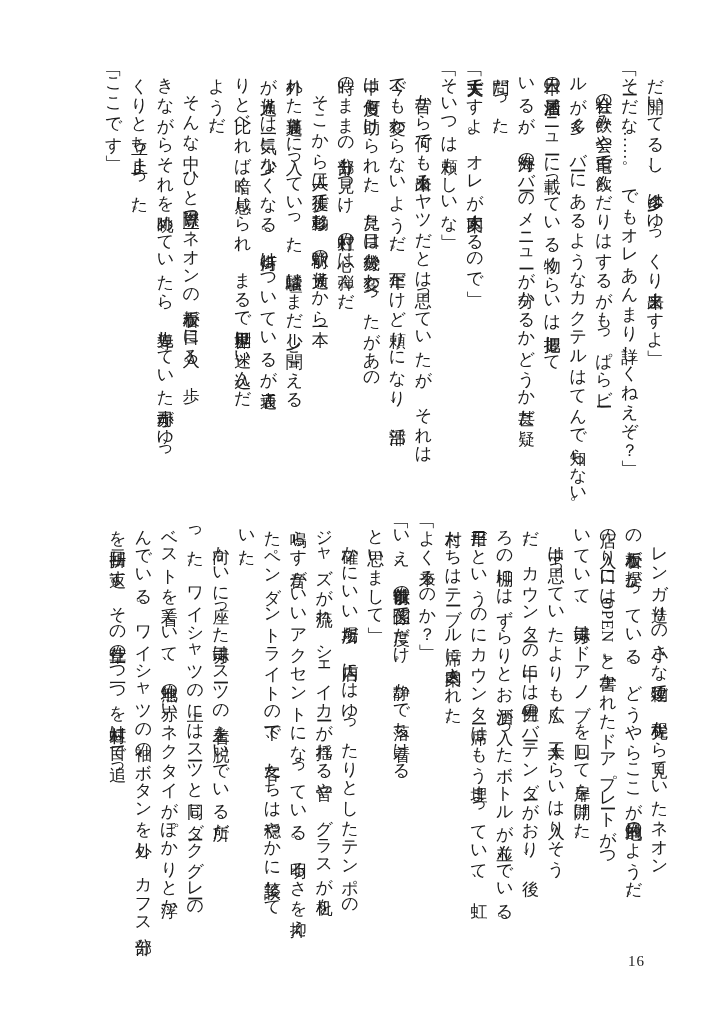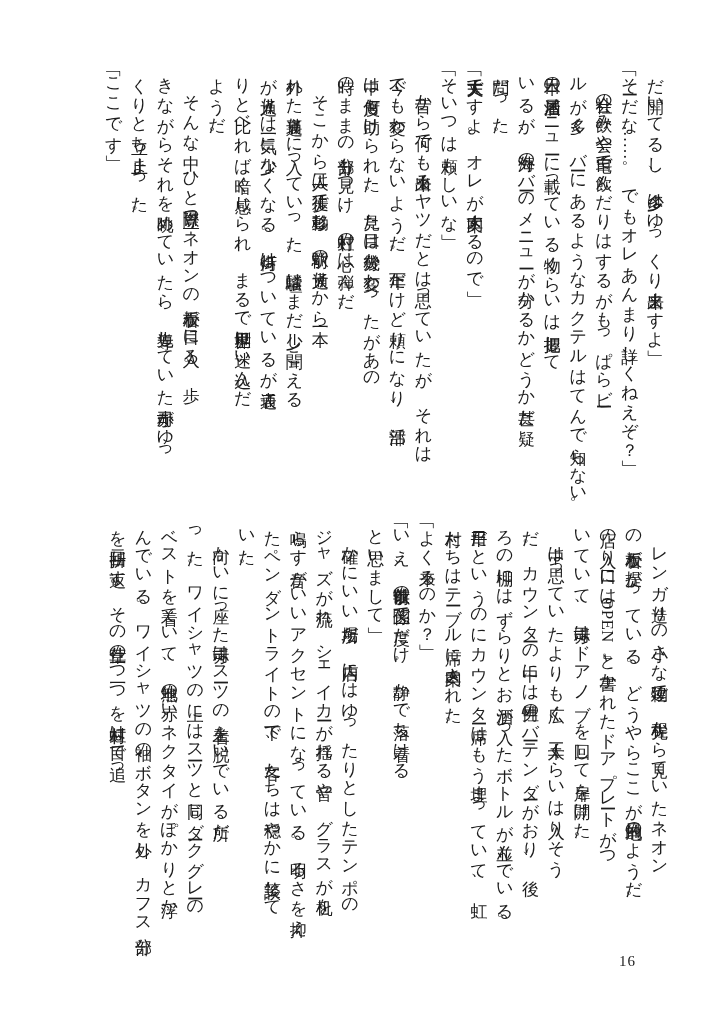--- a/index.html
+++ b/index.html
@@ -36,21 +36,21 @@
   .text-block p {
     margin: 0;
     padding: 0;
   }
   .text-block p.indent {
     text-indent: 1em;
   }
   .page-number {
     position: absolute;
     top: 953px;
-    right: 86px;
+    right: 77px;
     font-size: 15px;
     letter-spacing: 1px;
     color: #1c1c1c;
   }
 </style>
 </head>
 <body>
 
 <div class="page">
   <div class="text-block block-top">

